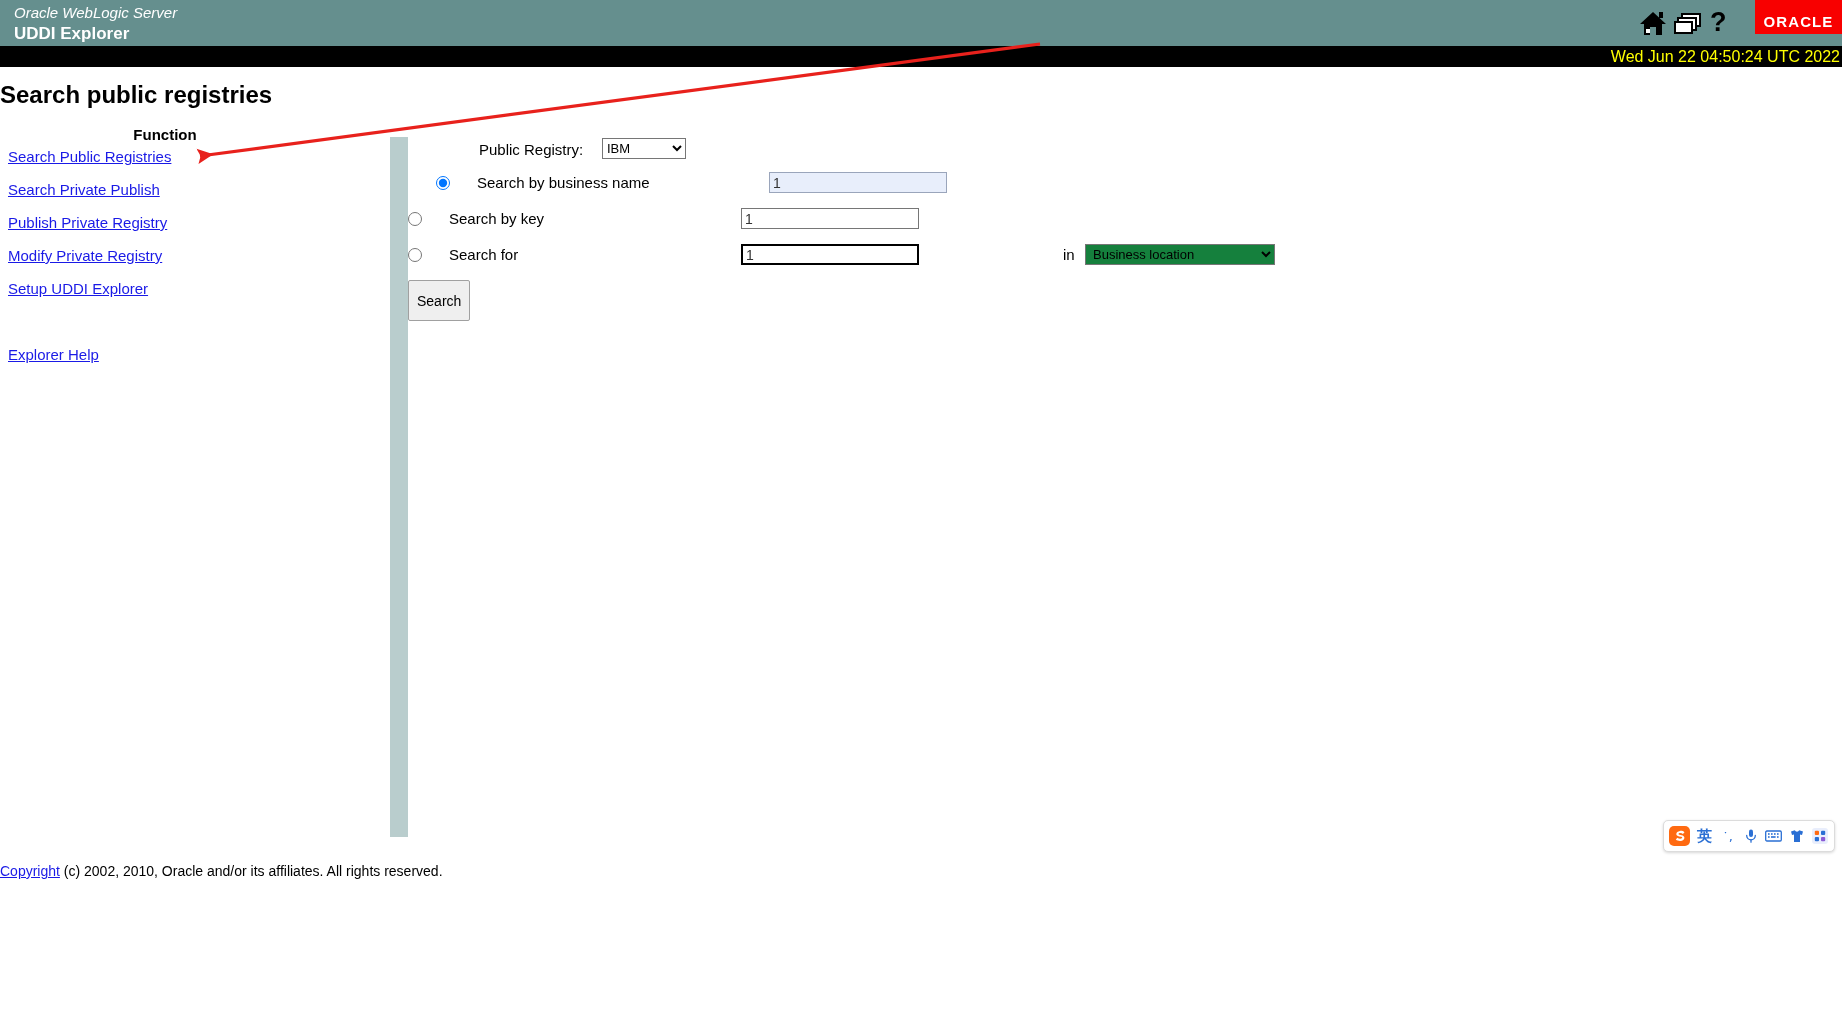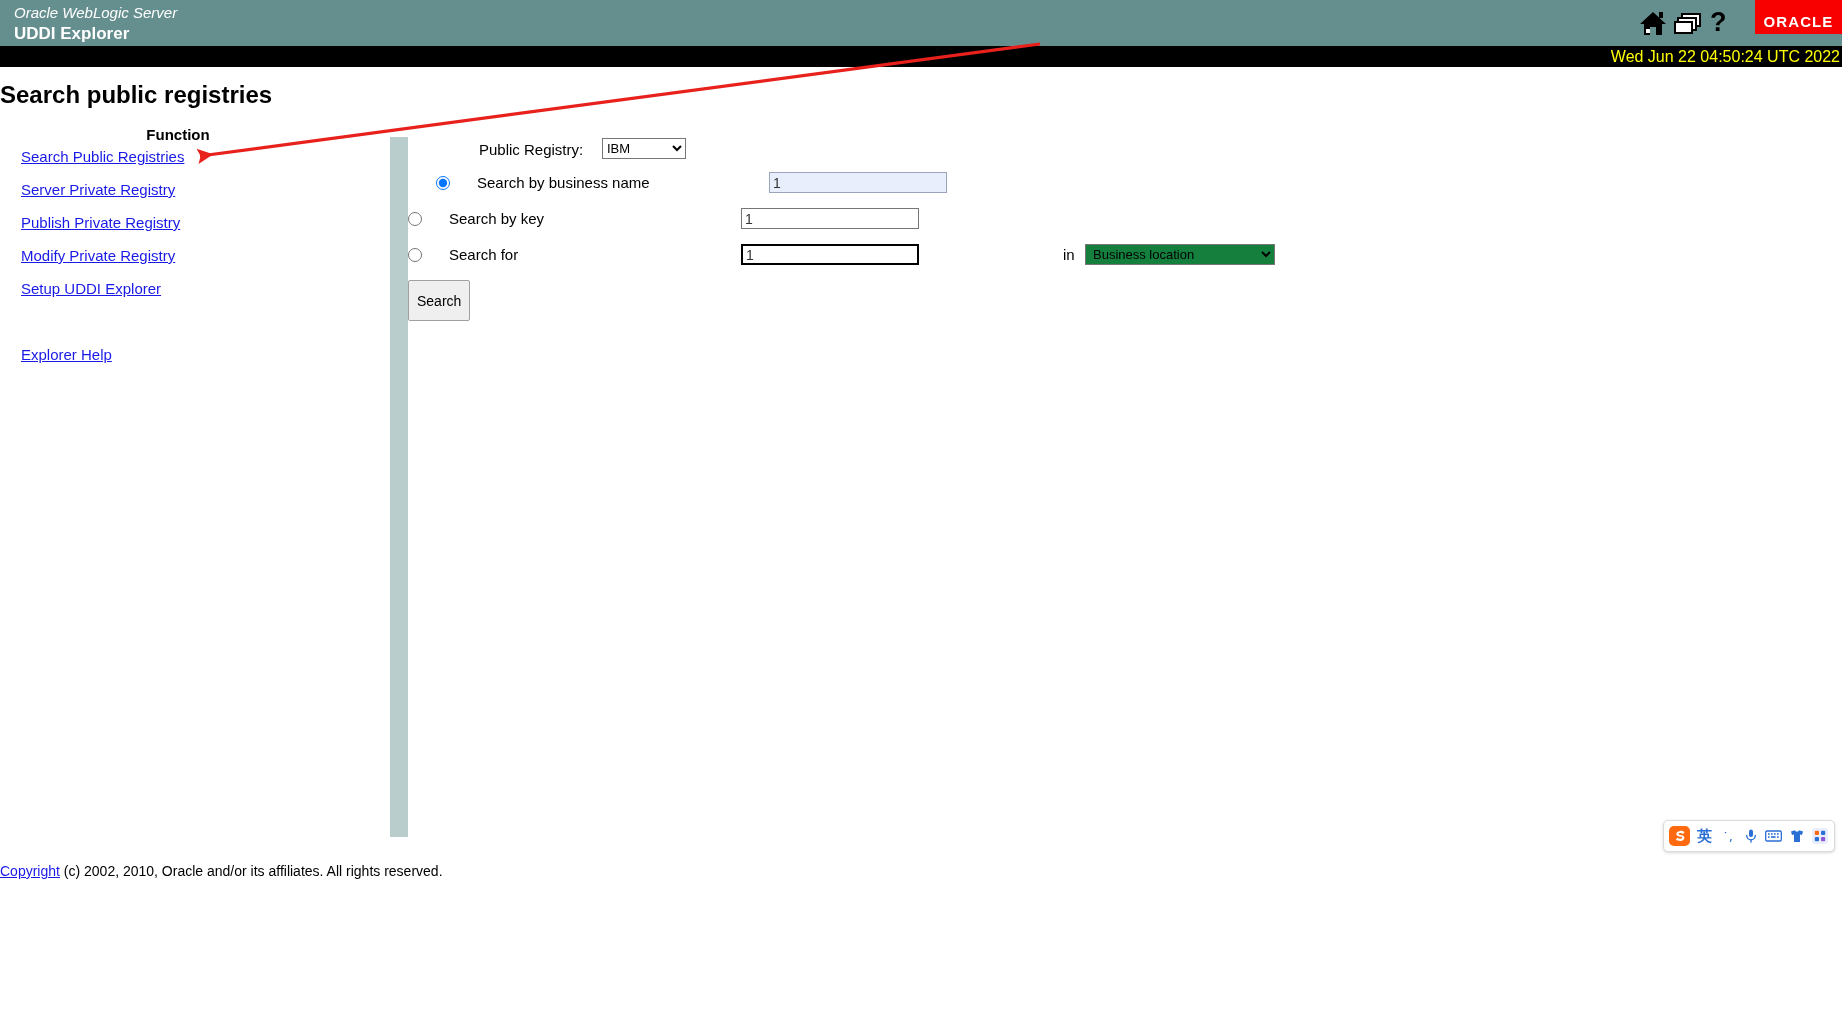--- a/index.html
+++ b/index.html
@@ -122,21 +122,21 @@
     font-weight: bold;
     color: #000000;
     margin: 0;
     line-height: 26px;
     white-space: nowrap;
   }
 
   
   #sidebar {
     position: absolute;
-    left: 13px;
+    left: 0px;
     top: 126px;
     width: 330px;
   }
   #function-heading {
     text-align: center;
     font-size: 15px;
     font-weight: bold;
     color: #000000;
     width: 330px;
     line-height: 18px;
@@ -404,21 +404,21 @@
 
 <div id="timestamp-bar">
   <span id="timestamp-text">Wed Jun 22 04:50:24 UTC 2022</span>
 </div>
 
 <h1 id="page-title">Search public registries</h1>
 
 <div id="sidebar">
   <div id="function-heading">Function</div>
   <a class="nav-link" id="nav-0">Search Public Registries</a>
-  <a class="nav-link" id="nav-1">Server Private Registry</a>
+  <a class="nav-link" id="nav-1">Search Private Publish</a>
   <a class="nav-link" id="nav-2">Publish Private Registry</a>
   <a class="nav-link" id="nav-3">Modify Private Registry</a>
   <a class="nav-link" id="nav-4">Setup UDDI Explorer</a>
   <a id="help-link">Explorer Help</a>
 </div>
 
 <div id="divider"></div>
 
 <div id="form-area">
 

